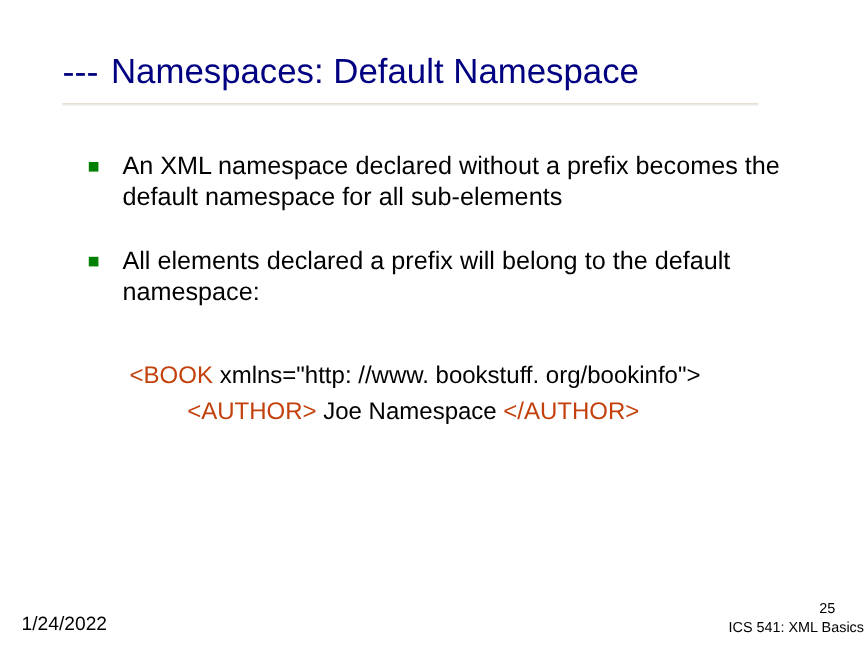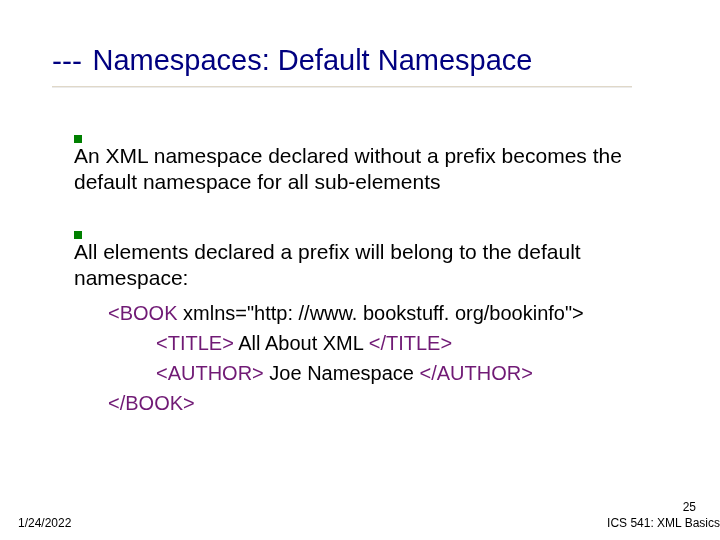--- a/index.html
+++ b/index.html
@@ -53,21 +53,20 @@
 .body {
   position: absolute;
   left: 74px;
   top: 126px;
   width: 600px;
 }
 .bullet-row {
   display: flex;
   align-items: flex-start;
   margin-bottom: 26px;
-  flex-direction: column;
 }
 .bullet-sq {
   width: 8px;
   height: 8px;
   background: #008000;
   flex: 0 0 8px;
   margin-top: 9px;
   margin-right: 20px;
 }
 .bullet-text {
@@ -82,31 +81,31 @@
   width: 570px;
   font-family: "Comic Sans MS", "Comic Sans", cursive, sans-serif;
   font-size: 20px;
   line-height: 1.5;
   color: #000;
 }
 .code-line {
   white-space: nowrap;
 }
 .tag {
-  color: #701a75;
+  color: #c2410c;
 }
 .indent {
   display: inline-block;
   width: 48px;
 }
 .footer-date {
   position: absolute;
   left: 18px;
   bottom: 10px;
-  font-size: 12px;
+  font-size: 16px;
   color: #000;
 }
 .footer-center {
   position: absolute;
   left: 0;
   right: 0;
   bottom: 10px;
   text-align: right;
   font-size: 12px;
   color: #000;
@@ -140,27 +139,21 @@
       <div class="bullet-sq"></div>
       <div class="bullet-text">All elements declared a prefix will belong to the default namespace:</div>
     </div>
   </div>
 
   <div class="code-block">
     <div class="code-line">
       <span class="tag">&lt;BOOK</span><span> xmlns="http: //www. bookstuff. org/bookinfo"&gt;</span>
     </div>
     <div class="code-line">
-      <span class="indent"></span><span class="tag">&lt;TITLE&gt;</span><span> All About XML </span><span class="tag">&lt;/TITLE&gt;</span>
-    </div>
-    <div class="code-line">
       <span class="indent"></span><span class="tag">&lt;AUTHOR&gt;</span><span> Joe Namespace </span><span class="tag">&lt;/AUTHOR&gt;</span>
-    </div>
-    <div class="code-line">
-      <span class="tag">&lt;/BOOK&gt;</span>
     </div>
   </div>
 
   <div class="footer-date">1/24/2022</div>
   <div class="footer-center">ICS 541: XML Basics</div>
   <div class="footer-page">25</div>
 
 </div>
 
 </body></html>

